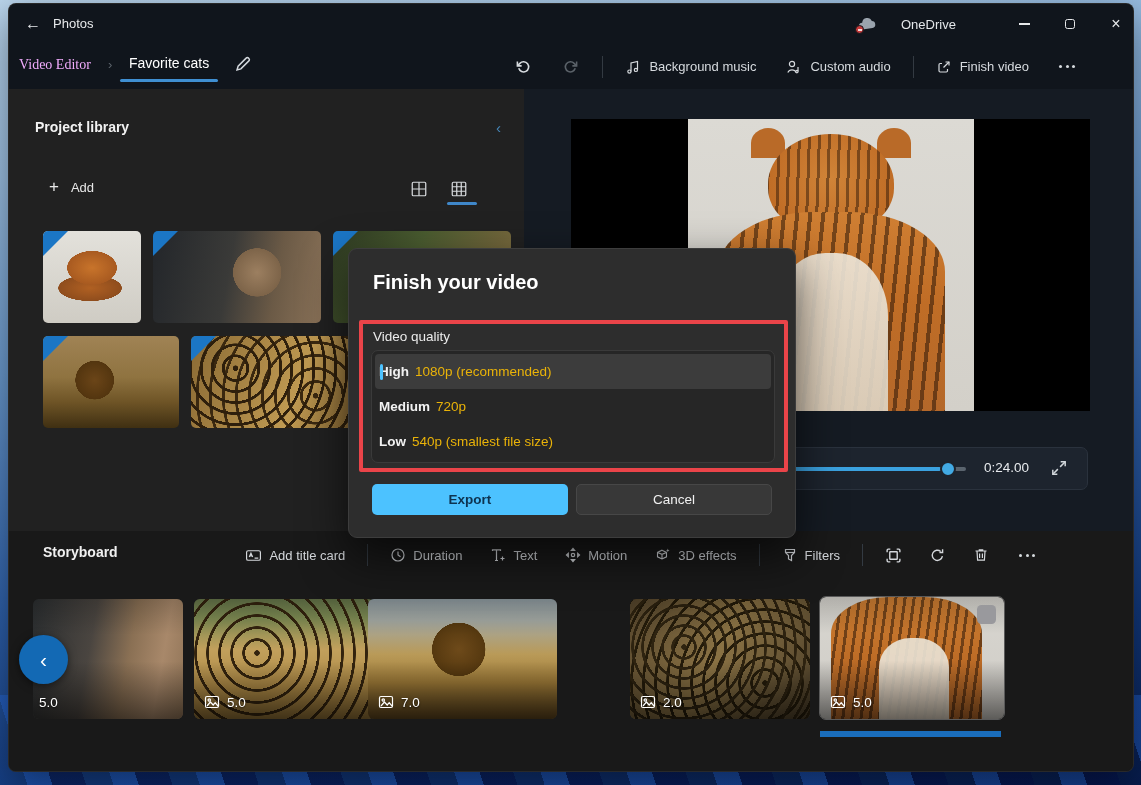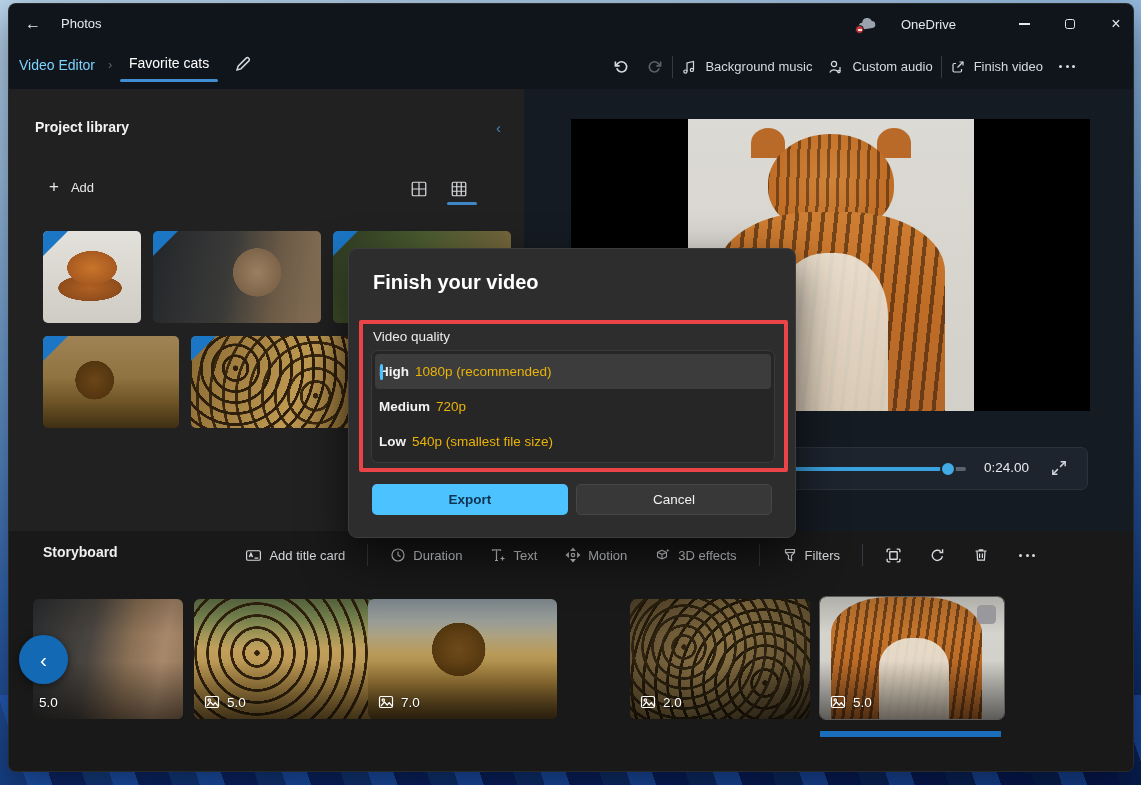--- a/index.html
+++ b/index.html
@@ -15,43 +15,43 @@
 
   
   .window { position:absolute; left:8px; top:3px; width:1126px; height:769px;
     background:#191919; border-radius:8px; overflow:hidden;
     border:1px solid rgba(255,255,255,.07); box-shadow:0 12px 40px rgba(0,0,0,.45); }
 
   
   .titlebar { position:absolute; left:0; top:0; width:1126px; height:40px; background:#10151c; }
   .back-btn { position:absolute; left:10px; top:8px; width:28px; height:24px; color:#e8eaec;
     font-size:16px; display:flex; align-items:center; justify-content:center; cursor:pointer; }
-  .app-title { position:absolute; left:52px; top:12px; font-size:13px; color:#e8eaec; }
+  .app-title { position:absolute; left:44px; top:12px; font-size:13px; color:#e8eaec; }
   .onedrive { position:absolute; left:848px; top:8px; display:flex; align-items:center; gap:8px; height:24px; }
   .onedrive-label { font-size:13px; color:#e4e7ea;margin-left:16px; }
   .cloud-wrap { position:relative; width:20px; height:16px; }
   .cloud-badge { position:absolute; left:-2px; bottom:-2px; width:9px; height:9px; border-radius:50%;
     background:#c43a3a; border:1px solid #10151c; }
   .cloud-badge::after { content:""; position:absolute; left:1.5px; top:3px; width:4px; height:1.5px; background:#f2dada; }
   .win-btn { position:absolute; top:0; width:46px; height:40px; display:flex; align-items:center;
     justify-content:center; color:#e6e8ea; }
   .win-min { left:992px; } .win-max { left:1038px; } .win-close { left:1084px; font-size:16px; }
   .min-glyph { width:11px; height:1.4px; background:#e6e8ea; }
   .max-glyph { width:10px; height:10px; border:1.4px solid #e6e8ea; border-radius:2.5px; }
 
   
   .menubar { position:absolute; left:0; top:40px; width:1126px; height:45px; background:#10151c; }
-  .crumb-parent { position:absolute; left:10px; top:13px; font-size:14px; color:#7dd3fc; }
+  .crumb-parent { position:absolute; left:10px; top:13px; font-size:14px; color:#f0abfc;font-family:Liberation Serif, serif; }
   .crumb-sep { position:absolute; left:99px; top:13px; font-size:13px; color:#5d646c; }
   .crumb-current { position:absolute; left:120px; top:11px; font-size:14px; color:#fff; }
   .crumb-underline { position:absolute; left:111px; top:35px; width:98px; height:2.5px;
     background:#3f8fd2; border-radius:2px; }
   .edit-pencil { position:absolute; left:224px; top:10px; width:22px; height:22px; color:#d2d7dc; }
 
-  .top-tools { position:absolute; right:52px; top:0; height:45px; display:flex; align-items:center; }
+  .top-tools { position:absolute; right:52px; top:0; height:45px; display:flex; align-items:center; gap:14px; }
   .tool-btn { display:flex; align-items:center; gap:8px; color:#d6dade; font-size:13px;
     padding:5px 8px; border-radius:4px; cursor:pointer; }
   .tool-btn .lbl { white-space:nowrap; }
   .icon-dim { color:#5a6168; }
   .vdiv { width:1px; height:22px; background:#333a42; }
   .dots { display:flex; gap:3.5px; align-items:center; padding:6px 8px; cursor:pointer; }
   .dots i { width:3px; height:3px; border-radius:50%; background:#d6dade; }
 
   
   .left-panel { position:absolute; left:0; top:85px; width:515px; height:442px; background:#212121; }

